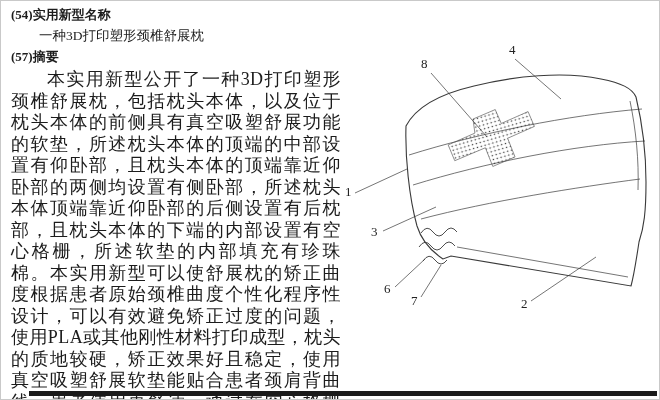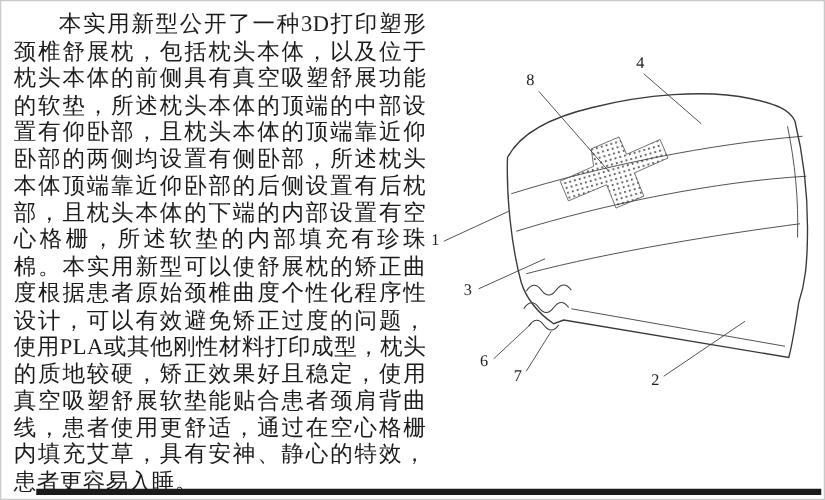--- a/index.html
+++ b/index.html
@@ -53,20 +53,23 @@
     position:absolute;left:28px;right:2px;bottom:3px;height:5px;
     background:#1b1b1b;
   }
 </style>
 </head>
 <body>
 
 <div class="page">
 
   <div class="text-col">
+    <div class="field-label">(54)实用新型名称</div>
+    <div class="invention-title">一种3D打印塑形颈椎舒展枕</div>
+    <div class="field-label f57">(57)摘要</div>
     <p class="abstract">本实用新型公开了一种3D打印塑形颈椎舒展枕，包括枕头本体，以及位于枕头本体的前侧具有真空吸塑舒展功能的软垫，所述枕头本体的顶端的中部设置有仰卧部，且枕头本体的顶端靠近仰卧部的两侧均设置有侧卧部，所述枕头本体顶端靠近仰卧部的后侧设置有后枕部，且枕头本体的下端的内部设置有空心格栅，所述软垫的内部填充有珍珠棉。本实用新型可以使舒展枕的矫正曲度根据患者原始颈椎曲度个性化程序性设计，可以有效避免矫正过度的问题，使用PLA或其他刚性材料打印成型，枕头的质地较硬，矫正效果好且稳定，使用真空吸塑舒展软垫能贴合患者颈肩背曲线，患者使用更舒适，通过在空心格栅内填充艾草，具有安神、静心的特效，患者更容易入睡。</p>
   </div>
 
   <div class="figure">
     <svg width="322" height="286" viewBox="0 0 322 286">
       <defs>
         <pattern id="dots" width="4" height="4" patternUnits="userSpaceOnUse">
           <circle cx="1.5" cy="1.5" r="0.8" fill="#3c3c3c"></circle>
         </pattern>
       </defs>

